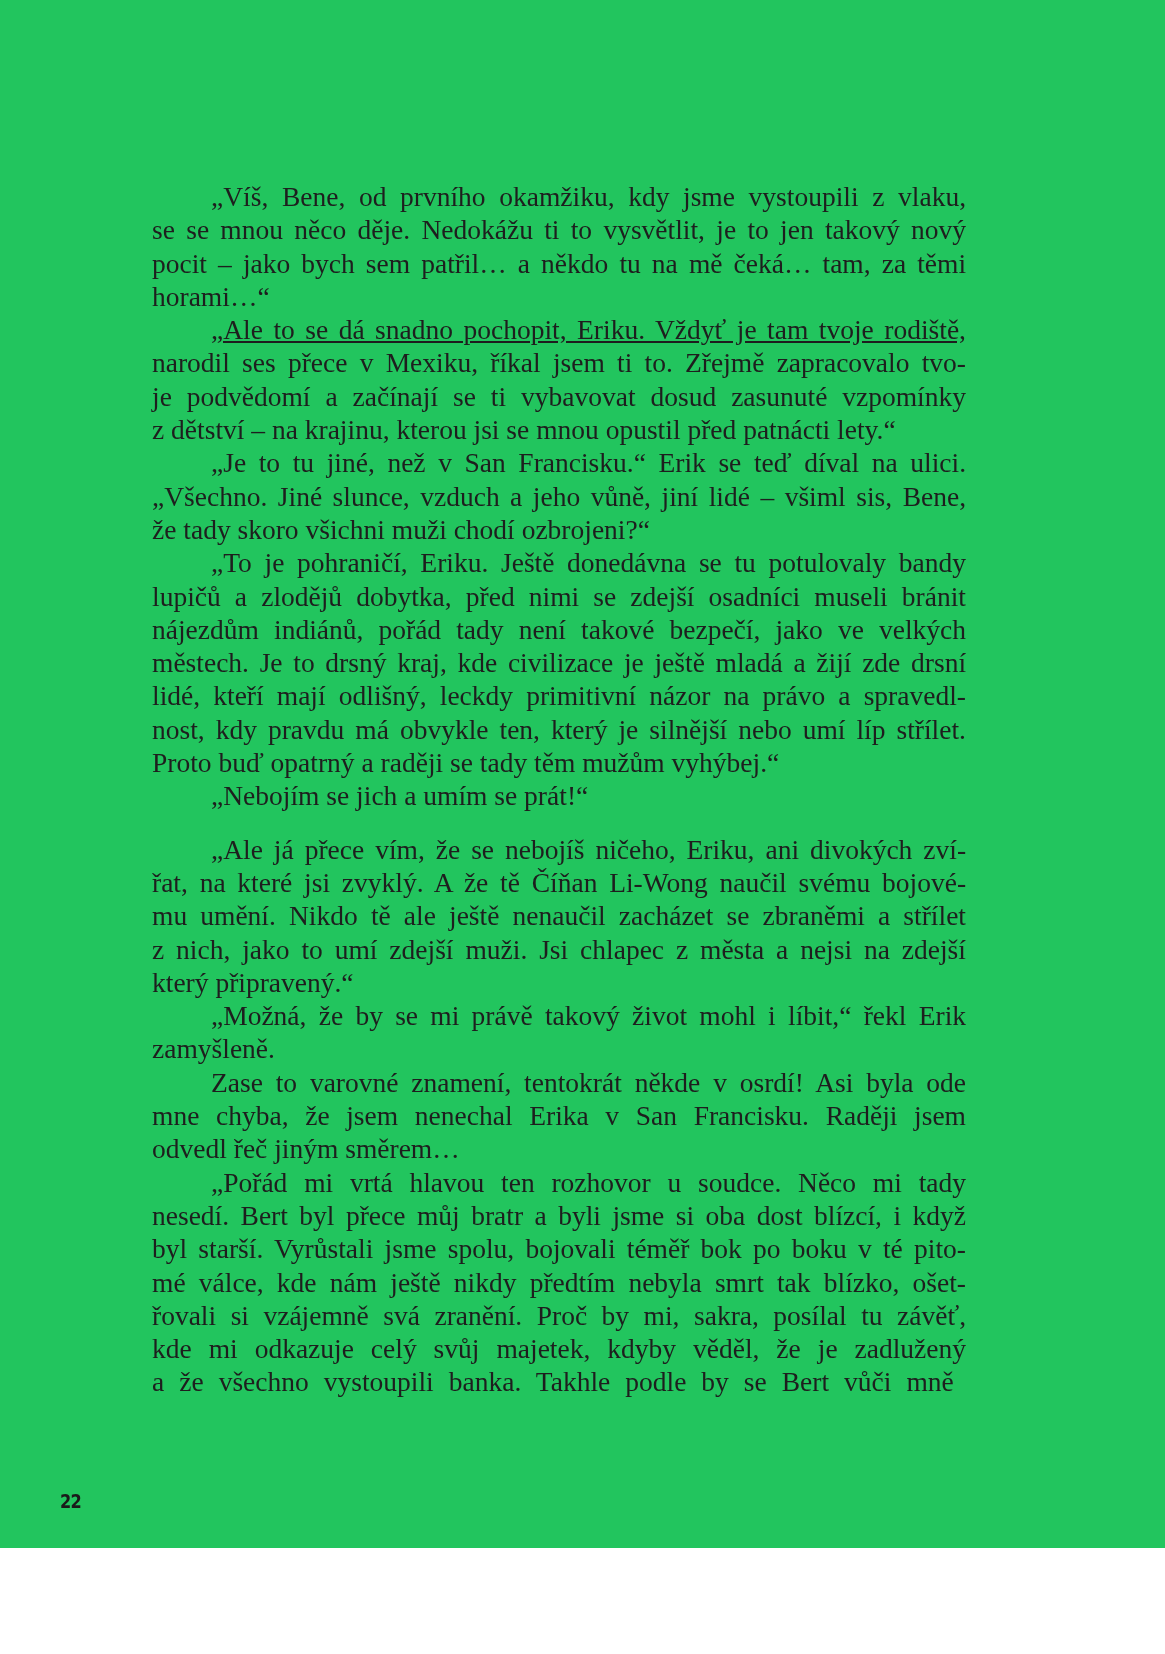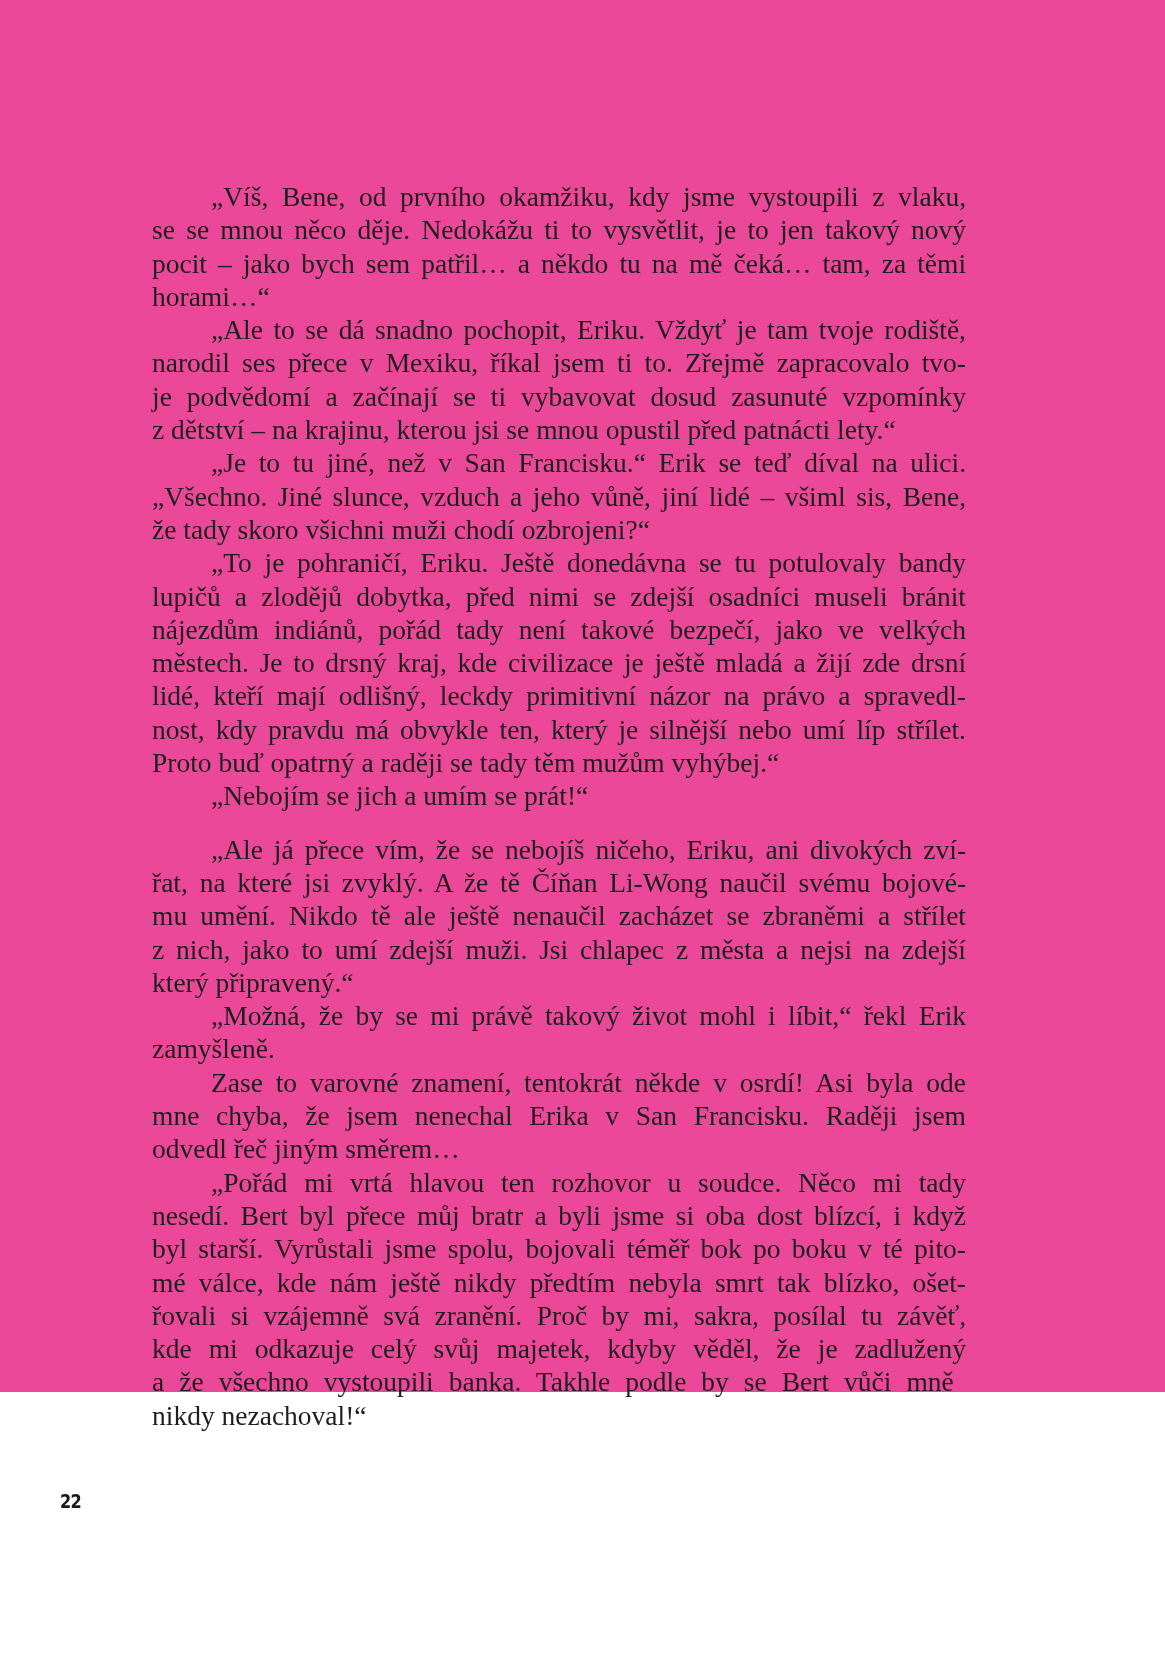--- a/index.html
+++ b/index.html
@@ -10,22 +10,22 @@
     body {
       width: 1165px;
       height: 1654px;
       position: relative;
       overflow: hidden;
     }
     .page {
       position: absolute;
       left: 0; top: 0;
       width: 1165px;
-      height: 1392px;
-      background: #ec4899;
+      height: 1548px;
+      background: #22c55e;
     }
     .text-block {
       position: absolute;
       left: 152px;
       top: 180px;
       width: 814px;
       font-family: "Liberation Serif", "DejaVu Serif", serif;
       font-size: 27.5px;
       line-height: 33.3px;
       color: #1e1e1e;
@@ -64,21 +64,21 @@
 <div class="page">
   <div class="text-block" id="text-block">
 
   <div>
         <span class="line indent" style="word-spacing: 6.75px; text-align: left; text-align-last: left;">„Víš, Bene, od prvního okamžiku, kdy jsme vystoupili z vlaku,</span>
         <span class="line" style="word-spacing: 4.4px; text-align: left; text-align-last: left;">se se mnou něco děje. Nedokážu ti to vysvětlit, je to jen takový nový</span>
         <span class="line" style="word-spacing: 4.2px; text-align: left; text-align-last: left;">pocit – jako bych sem patřil… a někdo tu na mě čeká… tam, za těmi</span>
         <span class="line last">horami…“</span>
       </div>
       <div>
-        <span class="line indent" style="word-spacing: 3.6px; text-align: right; text-align-last: left;">„Ale to se dá snadno pochopit, Eriku. Vždyť je tam tvoje rodiště,</span>
+        <span class="line indent" style="word-spacing: 3.6px; text-align: right; text-align-last: left; text-decoration: underline;">„Ale to se dá snadno pochopit, Eriku. Vždyť je tam tvoje rodiště,</span>
         <span class="line" style="word-spacing: 5.34px; text-align: left; text-align-last: left;">narodil ses přece v Mexiku, říkal jsem ti to. Zřejmě zapracovalo tvo-</span>
         <span class="line" style="word-spacing: 8.05px; text-align: left; text-align-last: left;">je podvědomí a začínají se ti vybavovat dosud zasunuté vzpomínky</span>
         <span class="line last">z dětství – na krajinu, kterou jsi se mnou opustil před patnácti lety.“</span>
       </div>
       <div>
         <span class="line indent" style="word-spacing: 5.72px; text-align: center; text-align-last: left;">„Je to tu jiné, než v San Francisku.“ Erik se teď díval na ulici.</span>
         <span class="line" style="word-spacing: 3.62px; text-align: left; text-align-last: left;">„Všechno. Jiné slunce, vzduch a jeho vůně, jiní lidé – všiml sis, Bene,</span>
         <span class="line last">že tady skoro všichni muži chodí ozbrojeni?“</span>
       </div>
       <div>
@@ -110,17 +110,16 @@
         <span class="line last">odvedl řeč jiným směrem…</span>
       </div>
       <div>
         <span class="line indent" style="word-spacing: 9.9px; text-align: left; text-align-last: left;">„Pořád mi vrtá hlavou ten rozhovor u soudce. Něco mi tady</span>
         <span class="line" style="word-spacing: 4.57px; text-align: left; text-align-last: left;">nesedí. Bert byl přece můj bratr a byli jsme si oba dost blízcí, i když</span>
         <span class="line" style="word-spacing: 4.35px; text-align: left; text-align-last: left;">byl starší. Vyrůstali jsme spolu, bojovali téměř bok po boku v té pito-</span>
         <span class="line" style="word-spacing: 6.31px; text-align: center; text-align-last: left;">mé válce, kde nám ještě nikdy předtím nebyla smrt tak blízko, ošet-</span>
         <span class="line" style="word-spacing: 7.61px; text-align: left; text-align-last: left;">řovali si vzájemně svá zranění. Proč by mi, sakra, posílal tu závěť,</span>
         <span class="line" style="word-spacing: 10.08px; text-align: left; text-align-last: left;">kde mi odkazuje celý svůj majetek, kdyby věděl, že je zadlužený</span>
         <span class="line" style="word-spacing: 8.13px; text-align: left; text-align-last: left;">a že všechno vystoupili banka. Takhle podle by se Bert vůči mně</span>
-        <span class="line last">nikdy nezachoval!“</span>
       </div>
     </div>
   <div class="page-number">22</div>
 </div>
 
 </body></html>

